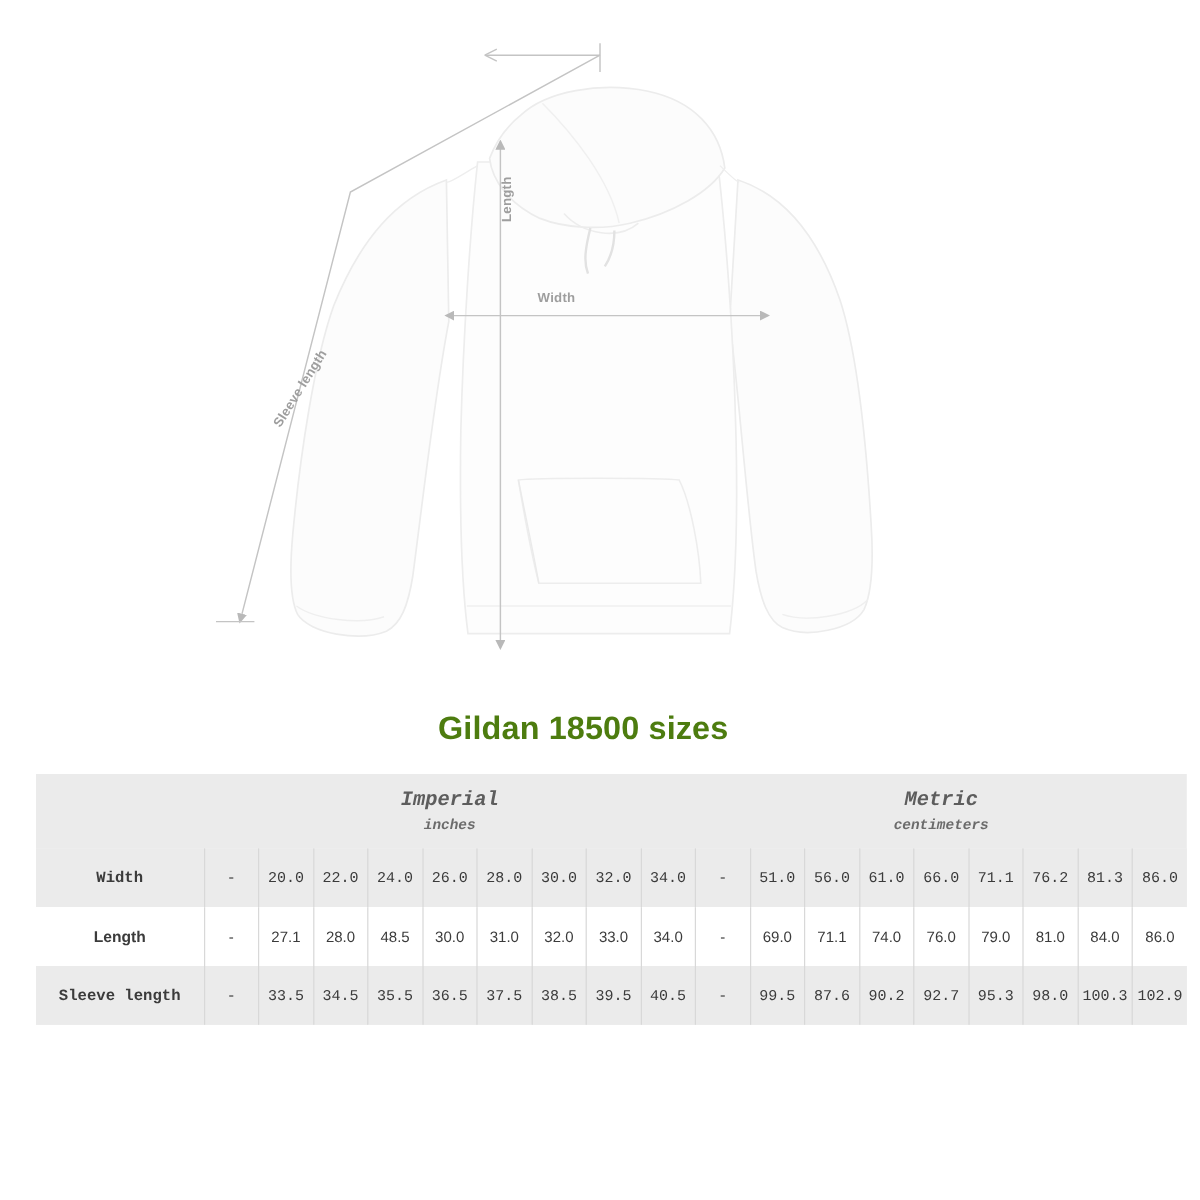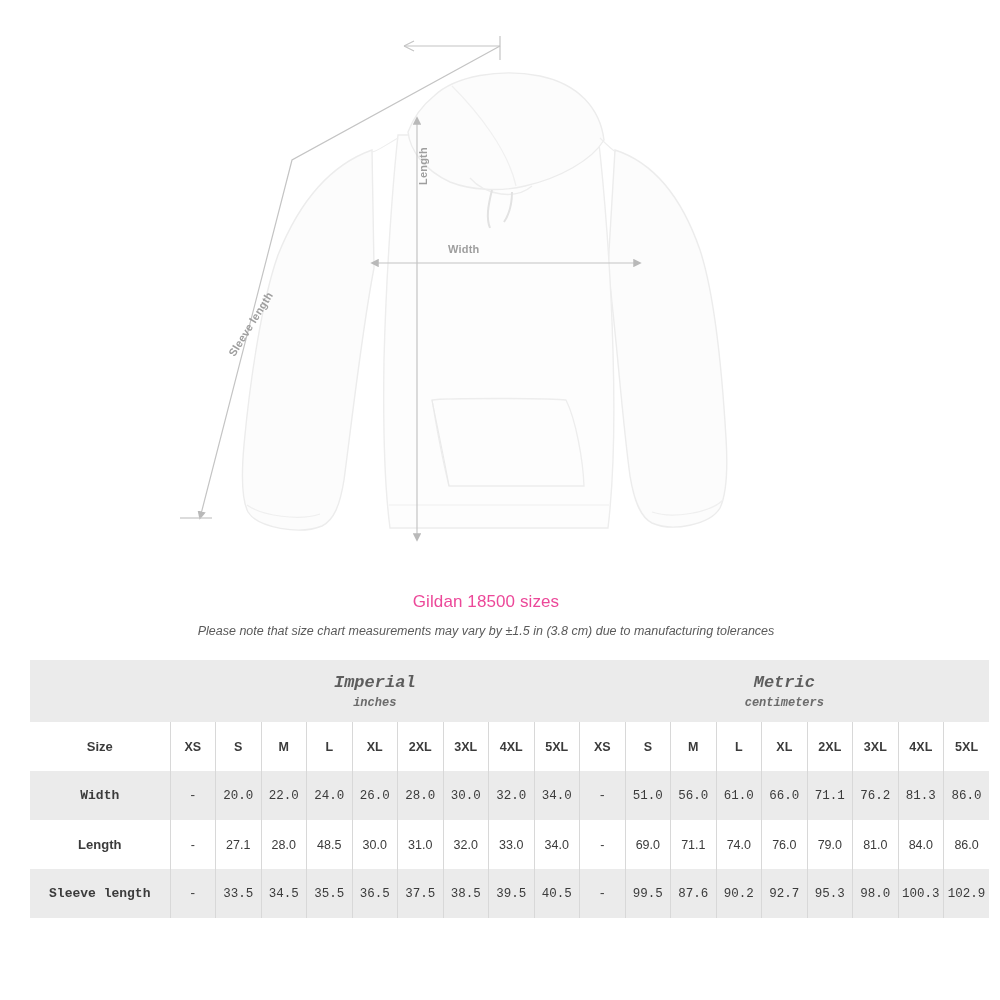--- a/index.html
+++ b/index.html
@@ -52,23 +52,23 @@
     transform: rotate(-58deg);
     transform-origin: left top;
   }
 
   
   #title-block {
     text-align: center;
     margin-top: 22px;
   }
   #chart-title {
-    font-size: 17px;
-    font-weight: normal;
-    color: #ec4899;
+    font-size: 27px;
+    font-weight: bold;
+    color: #4d7c0f;
     margin: 0;
     letter-spacing: 0.1px;
   }
   #chart-note {
     font-size: 12.5px;
     font-style: italic;
     color: #5a5a5a;
     margin-top: 12px;
   }
 
@@ -215,62 +215,40 @@
       </g>
     </svg>
 
     <div class="dim-label" id="label-length">Length</div>
     <div class="dim-label" id="label-width">Width</div>
     <div class="dim-label" id="label-sleeve">Sleeve length</div>
   </div>
 
   <div id="title-block">
     <h1 id="chart-title">Gildan 18500 sizes</h1>
-    <div id="chart-note">Please note that size chart measurements may vary by ±1.5 in (3.8 cm) due to manufacturing tolerances</div>
   </div>
 
   <div id="table-wrap">
     <table>
       <colgroup>
         <col style="width:140px">
         <col span="9" style="width:45.5px">
         <col span="9" style="width:45.5px">
       </colgroup>
       <thead>
         <tr class="unit-row">
           <th class="shade"></th>
           <th class="shade" colspan="9">
             <span class="sys-name">Imperial</span>
             <span class="sys-unit">inches</span>
           </th>
           <th class="shade" colspan="9">
             <span class="sys-name">Metric</span>
             <span class="sys-unit">centimeters</span>
           </th>
-        </tr>
-        <tr class="white">
-          <th class="rowhead white">Size</th>
-          <th class="size white cell-line">XS</th>
-          <th class="size white cell-line">S</th>
-          <th class="size white cell-line">M</th>
-          <th class="size white cell-line">L</th>
-          <th class="size white cell-line">XL</th>
-          <th class="size white cell-line">2XL</th>
-          <th class="size white cell-line">3XL</th>
-          <th class="size white cell-line">4XL</th>
-          <th class="size white cell-line">5XL</th>
-          <th class="size white cell-line">XS</th>
-          <th class="size white cell-line">S</th>
-          <th class="size white cell-line">M</th>
-          <th class="size white cell-line">L</th>
-          <th class="size white cell-line">XL</th>
-          <th class="size white cell-line">2XL</th>
-          <th class="size white cell-line">3XL</th>
-          <th class="size white cell-line">4XL</th>
-          <th class="size white cell-line">5XL</th>
         </tr>
       </thead>
       <tbody>
 
         <tr class="shade">
           <th class="rowhead shade">Width</th>
           <td class="val shade cell-line">-</td>
           <td class="val shade cell-line">20.0</td>
           <td class="val shade cell-line">22.0</td>
           <td class="val shade cell-line">24.0</td>

